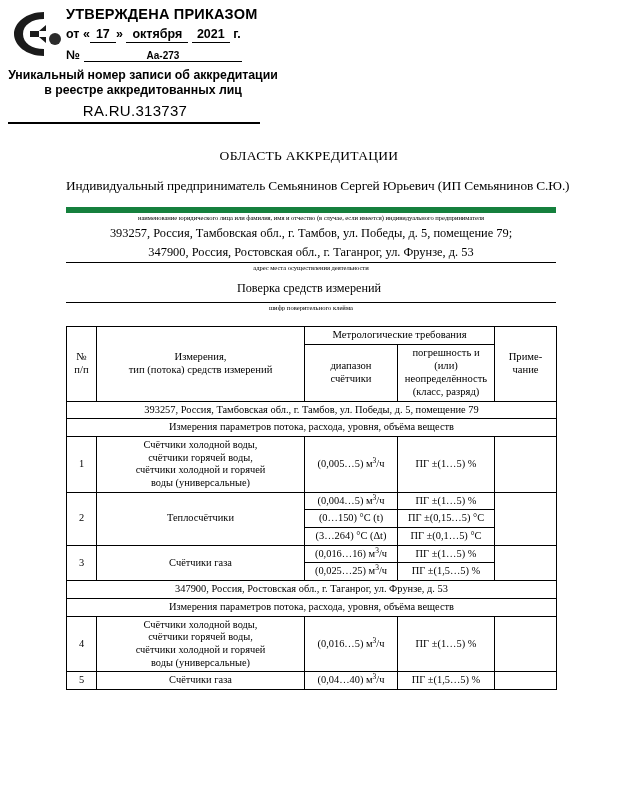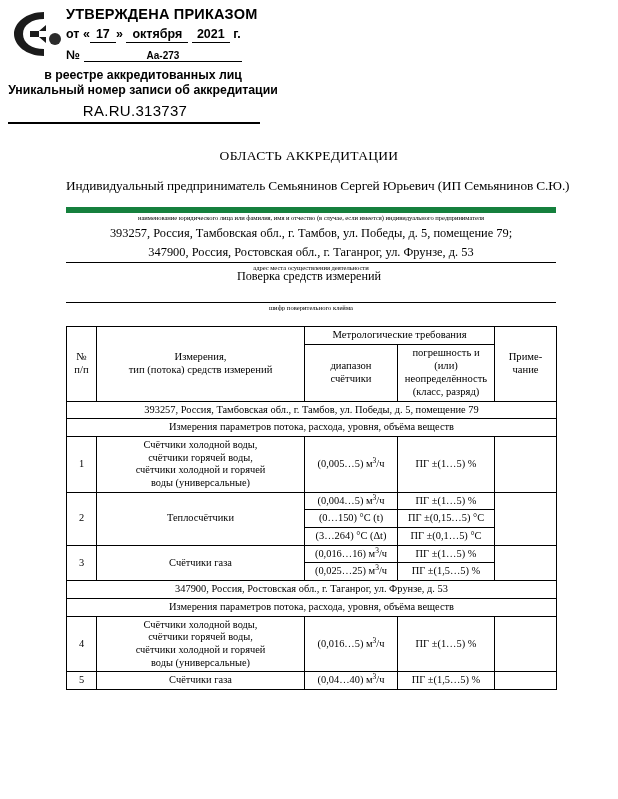--- a/index.html
+++ b/index.html
@@ -141,21 +141,21 @@
     line-height: 1.3;
     white-space: nowrap;
   }
   .addr-underline {
     border-bottom: 1px solid #000;
     padding-bottom: 2px;
   }
 
   .activity-title {
     position: absolute;
-    top: 269px;
+    top: 281px;
     left: 0;
     width: 618px;
     text-align: center;
     font-size: 12.2px;
   }
   .seal-wrap {
     position: absolute;
     top: 302px;
     left: 66px;
     width: 490px;
@@ -229,22 +229,22 @@
         <span class="u u-year">2021</span>
         <span>г.</span>
       </div>
       <div class="num-line">
         <span>№</span>
         <span class="u-num">Аа-273</span>
       </div>
     </div>
   </div>
   <div class="unique-caption">
+    <div>Уникальный номер записи об аккредитации</div>
     <div>в реестре аккредитованных лиц</div>
-    <div>Уникальный номер записи об аккредитации</div>
   </div>
   <div class="ra-number">RA.RU.313737</div>
   <div class="stamp-rule"></div>
 </div>
 
 <div class="doc-title">ОБЛАСТЬ АККРЕДИТАЦИИ</div>
 
 <div class="org-block">
   <div class="org-name">Индивидуальный предприниматель Семьянинов Сергей Юрьевич (ИП Семьянинов С.Ю.)</div>
   <div class="field-caption">наименование юридического лица или фамилия, имя и отчество (в случае, если имеется) индивидуального предпринимателя</div>

